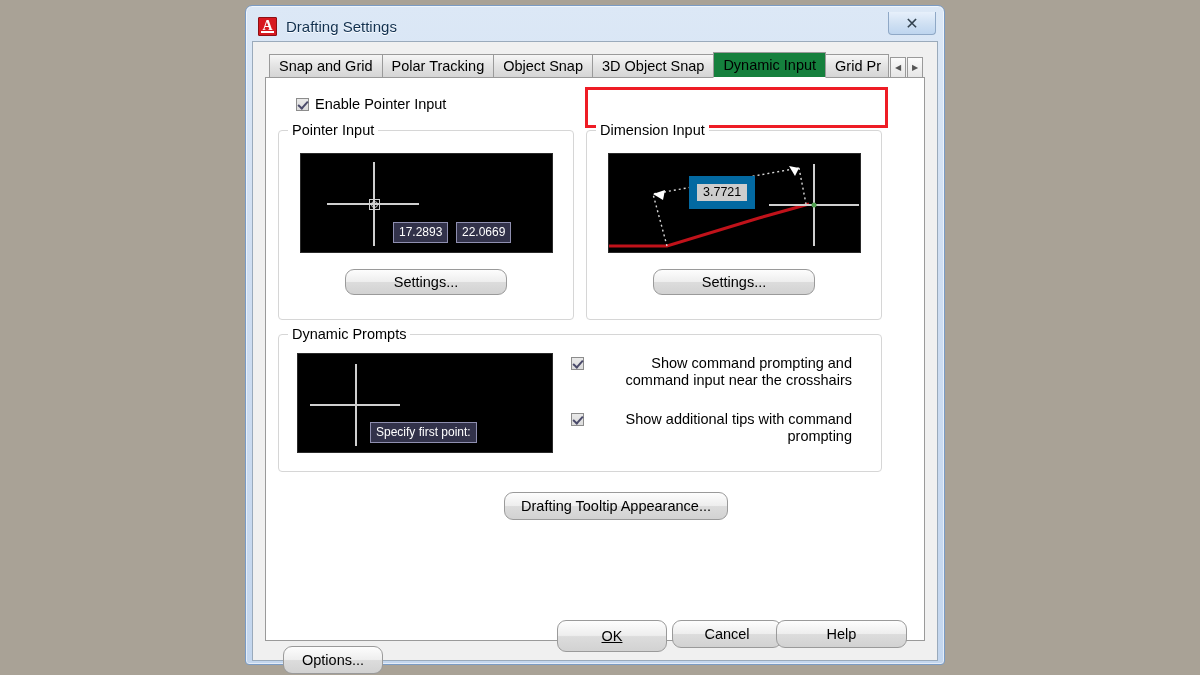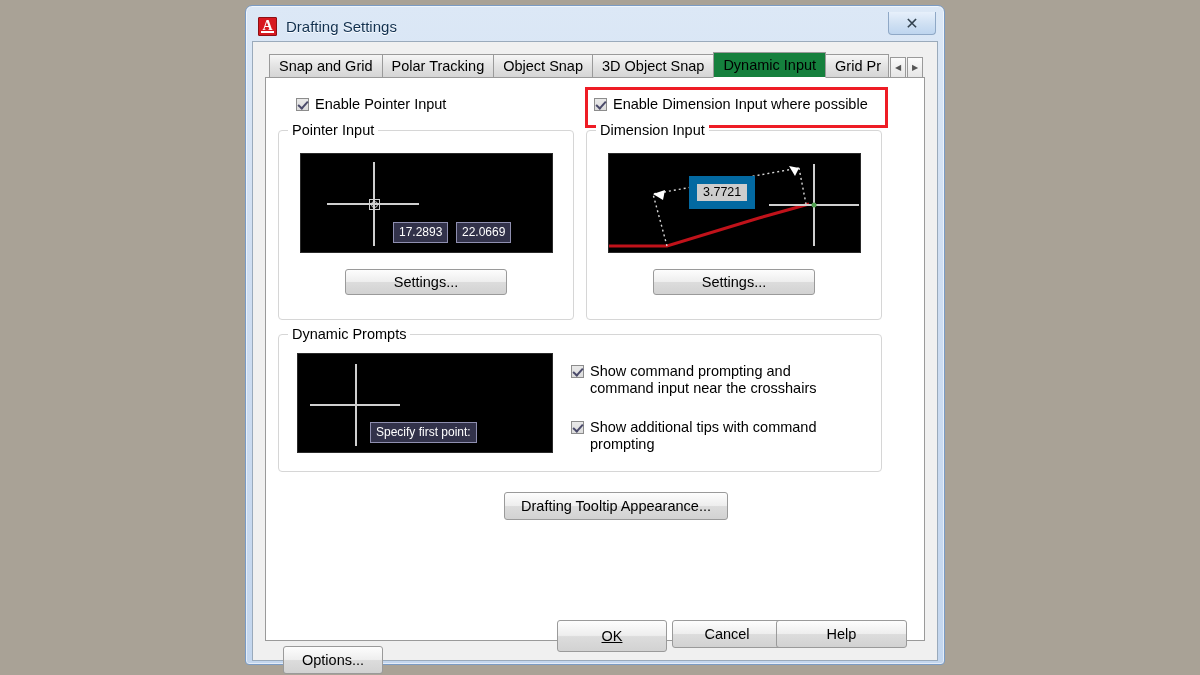--- a/index.html
+++ b/index.html
@@ -222,29 +222,29 @@
     font-size: 12.5px;
     padding: 1px 6px 2px 6px;
     white-space: nowrap;
     z-index: 4;
   }
 
   
   .btn {
     background: linear-gradient(180deg,#fdfdfd 0%,#eeeeee 48%,#dcdcdc 52%,#d2d2d2 100%);
     border: 1px solid #9a9a9a;
-    border-radius: 3px;
+    border-radius: 9px;
     font-size: 14.5px; color: #000;
     display: flex; align-items: center; justify-content: center;
     font-family: "Liberation Sans", sans-serif;
   }
   #btn-set-pointer { position: absolute; left: 66px; top: 138px; width: 162px; height: 26px; }
   #btn-set-dim     { position: absolute; left: 66px; top: 138px; width: 162px; height: 26px; }
 
-  #prompt-checks { position: absolute; left: 292px; top: 28px; width: 300px; }
+  #prompt-checks { position: absolute; left: 292px; top: 20px; width: 300px; text-align: right; }
   .prompt-check { display: flex; align-items: flex-start; margin-bottom: 22px; }
   .prompt-check .cb-label { max-width: 262px; }
 
   #btn-tooltip-appearance {
     position: absolute;
     left: 238px; top: 414px;
     width: 224px; height: 28px;
   }
 
   
@@ -283,24 +283,20 @@
         <div class="tab-arrow">▶</div>
       </div>
     </div>
 
     <div id="panel">
 
       <div id="top-checks">
         <div class="cb-row" id="chk-pointer">
           <div class="cbx checked"></div>
           <div class="cb-label">Enable Pointer Input</div>
-        </div>
-        <div class="cb-row" id="chk-dim">
-          <div class="cbx checked"></div>
-          <div class="cb-label">Enable Dimension Input where possible</div>
         </div>
         <div id="redbox"></div>
       </div>
 
       <div class="group" id="grp-pointer">
         <div class="group-title">Pointer Input</div>
         <div class="preview" id="pv-pointer">
           <div class="ch-v" style="left:72px; top:8px; height:84px;"></div>
           <div class="ch-h" style="left:26px; top:49px; width:92px;"></div>
           <div class="pickbox" style="left:68px; top:45px;"></div>

